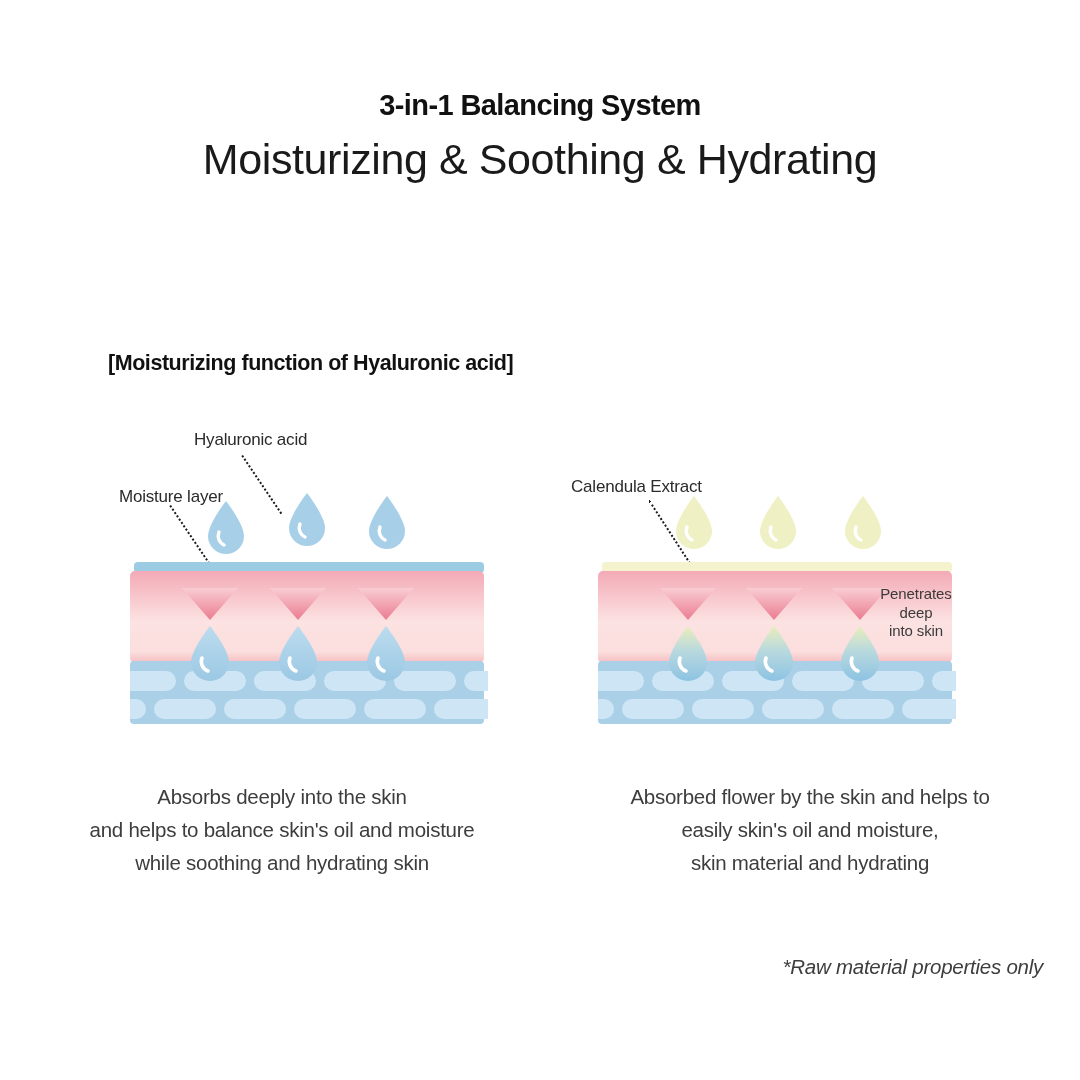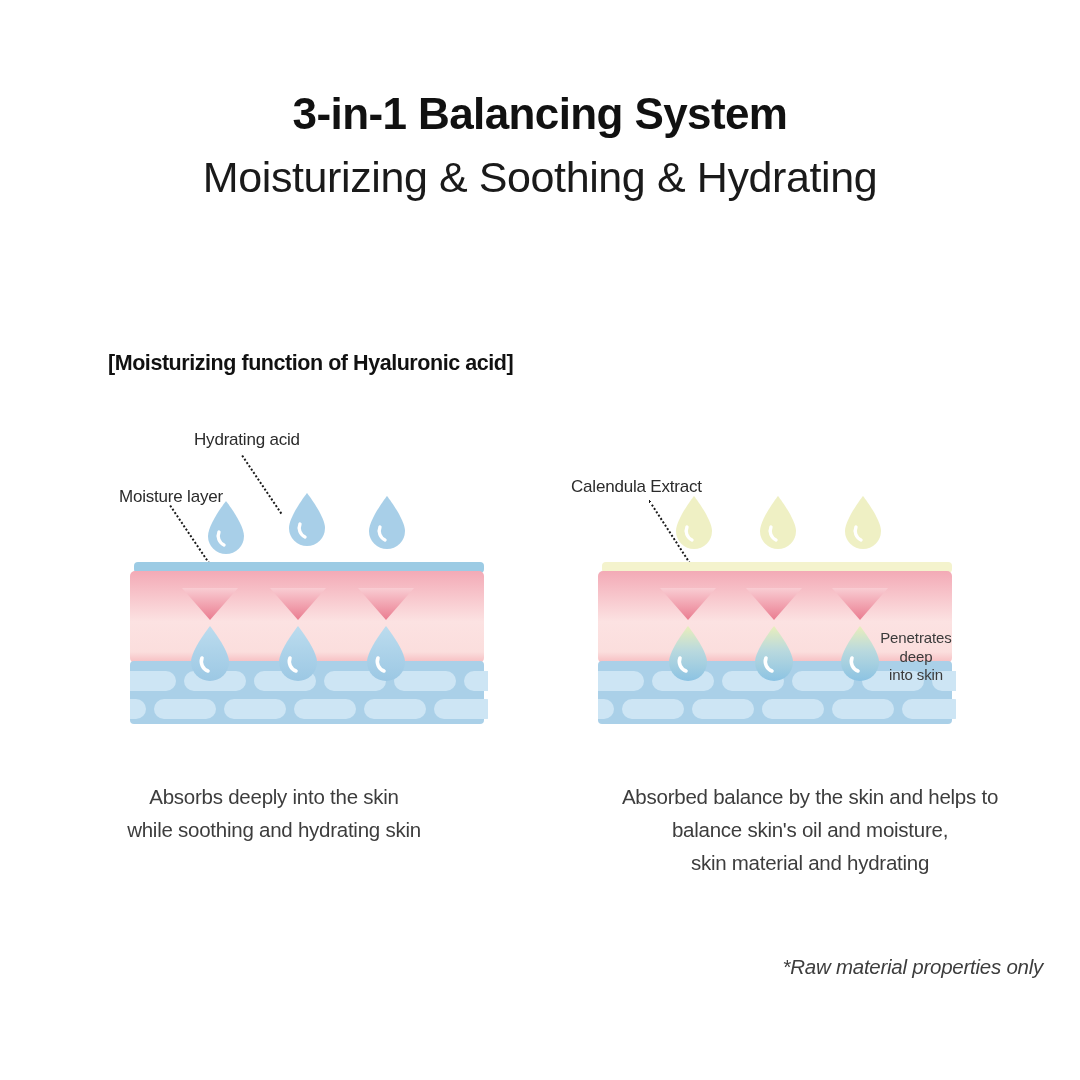--- a/index.html
+++ b/index.html
@@ -19,21 +19,21 @@
 
   
   .title-block {
     position: absolute;
     top: 88px;
     left: 0;
     width: 1080px;
     text-align: center;
   }
   .title-main {
-    font-size: 44px;
+    font-size: 29px;
     font-weight: 700;
     letter-spacing: -0.6px;
     line-height: 1.18;
     color: #111111;
   }
   .title-sub {
     font-size: 43px;
     font-weight: 400;
     letter-spacing: -0.4px;
     line-height: 1.2;
@@ -106,21 +106,20 @@
   }
   .skin svg { display: block; width: 100%; height: 100%; }
 
   .penetrate-note {
     position: absolute;
     font-size: 15px;
     line-height: 1.24;
     text-align: center;
     color: #3a3a3a;
     letter-spacing: -0.1px;
-    margin-top: 44px;
   }
 
   
   .caption {
     position: absolute;
     width: 540px;
     text-align: center;
     font-size: 20.5px;
     line-height: 1.62;
     letter-spacing: -0.25px;
@@ -146,21 +145,21 @@
   <div class="title-main">3-in-1 Balancing System</div>
   <div class="title-sub">Moisturizing &amp; Soothing &amp; Hydrating</div>
 </div>
 
 <div class="section-headers">
   <div class="sec-head left">[Moisturizing function of Hyaluronic acid]</div>
 </div>
 
 <div class="panel left">
 
-  <div class="callout" style="left:194px; top:430px;">Hydrating acid</div>
+  <div class="callout" style="left:194px; top:430px;">Hyaluronic acid</div>
   <div class="callout" style="left:119px; top:487px;text-align:center;">Moisture layer</div>
 
   <div class="leader" style="left:243px; top:455px; width:70px; transform: rotate(56deg);"></div>
   <div class="leader" style="left:171px; top:505px; width:78px; transform: rotate(56deg);"></div>
 
   <div class="drop" style="left:204px; top:500px;">
     <svg viewBox="0 0 44 56" xmlns="http://www.w3.org/2000/svg">
       <path d="M22 1 C22 1 40 24 40 36 A18 18 0 0 1 4 36 C4 24 22 1 22 1 Z" fill="#a8cfe8"></path>
       <path d="M15 32 A10 10 0 0 0 20 45" fill="none" stroke="#ffffff" stroke-width="3.4" stroke-linecap="round"></path>
     </svg>
@@ -231,22 +230,23 @@
         <path d="M80 68 C80 68 99 92 99 104 A19 19 0 0 1 61 104 C61 92 80 68 80 68 Z" fill="url(#dropL)"></path>
         <path d="M72 100 A10 10 0 0 0 78 113" fill="none" stroke="#ffffff" stroke-width="3.6" stroke-linecap="round"></path>
         <path d="M168 68 C168 68 187 92 187 104 A19 19 0 0 1 149 104 C149 92 168 68 168 68 Z" fill="url(#dropL)"></path>
         <path d="M160 100 A10 10 0 0 0 166 113" fill="none" stroke="#ffffff" stroke-width="3.6" stroke-linecap="round"></path>
         <path d="M256 68 C256 68 275 92 275 104 A19 19 0 0 1 237 104 C237 92 256 68 256 68 Z" fill="url(#dropL)"></path>
         <path d="M248 100 A10 10 0 0 0 254 113" fill="none" stroke="#ffffff" stroke-width="3.6" stroke-linecap="round"></path>
       </g>
     </svg>
   </div>
 
-  <div class="caption" style="left:4px; top:780px;">
+  <div class="caption" style="left:12px; top:780px;">
     <div>Absorbs deeply into the skin</div>
+    <div>and helps to balance skin's oil and moisture</div>
     <div>while soothing and hydrating skin</div>
   </div>
 </div>
 
 <div class="panel right">
 
   <div class="callout" style="left:31px; top:477px;">Calendula Extract</div>
 
   <div class="leader" style="left:110px; top:500px; width:79px; transform: rotate(57deg);"></div>
 
@@ -330,19 +330,19 @@
     </svg>
   </div>
 
   <div class="penetrate-note" style="left:334px; top:585px; width:84px;">
     <div>Penetrates</div>
     <div>deep</div>
     <div>into skin</div>
   </div>
 
   <div class="caption" style="left:0; top:780px;">
-    <div>Absorbed balance by the skin and helps to</div>
-    <div>balance skin's oil and moisture,</div>
+    <div>Absorbed flower by the skin and helps to</div>
+    <div>easily skin's oil and moisture,</div>
     <div>skin material and hydrating</div>
   </div>
 </div>
 
 <div class="footnote">*Raw material properties only</div>
 
 </body></html>

